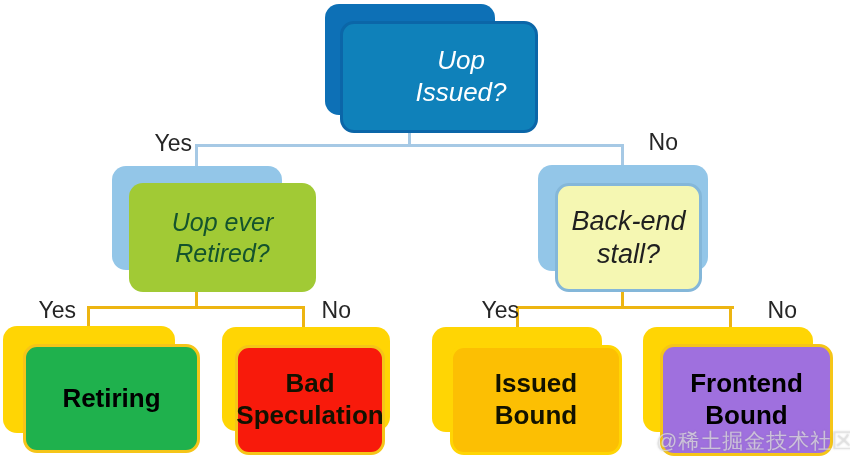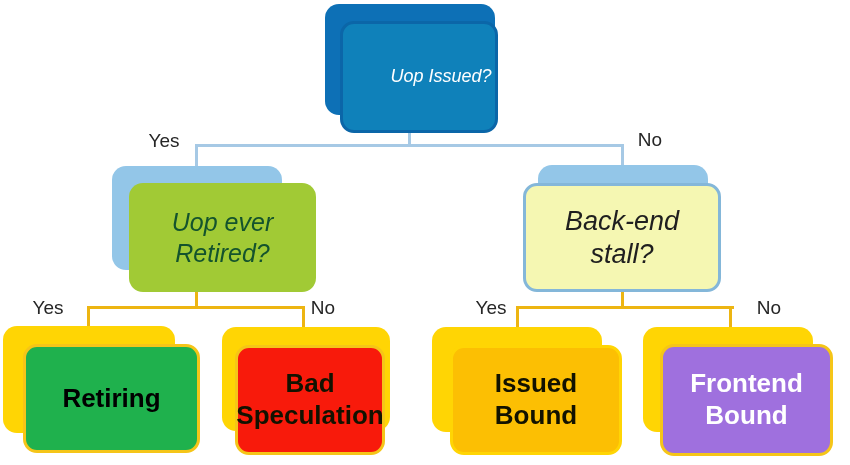--- a/index.html
+++ b/index.html
@@ -10,44 +10,44 @@
   }
   .stage{position:absolute;left:0;top:0;width:850px;height:465px;}
 
   
   .card{position:absolute;border-radius:14px;box-sizing:border-box;}
   .front{display:flex;align-items:center;justify-content:center;text-align:center;}
   .front .lbl{display:inline-block;line-height:1.22;}
 
   
   .root-back {left:325px;top:4px;  width:170px;height:111px;background:#0d70b6;}
-  .root-front{left:340px;top:21px; width:158px;height:112px;background:#0f81ba;border:3px solid #0b66a8;
-              color:#ffffff;font-style:italic;font-size:18px;font-weight:500;padding-left:44px;}
+  .root-front{left:340px;top:21px; width:198px;height:112px;background:#0f81ba;border:3px solid #0b66a8;
+              color:#ffffff;font-style:italic;font-size:26px;font-weight:500;padding-left:44px;}
   .root-front .lbl{max-width:120px;}
 
   
   .midl-back {left:112px;top:166px;width:170px;height:104px;background:#93c6e8;}
   .midl-front{left:129px;top:183px;width:187px;height:109px;background:#a1ca35;
               color:#14532d;font-style:italic;font-size:25px;font-weight:500;}
   .midl-front .lbl{max-width:152px;}
   .midr-back {left:538px;top:165px;width:170px;height:106px;background:#93c6e8;}
-  .midr-front{left:523px;top:183px;width:198px;height:109px;background:#f5f7b2;border:3px solid #84b7d9;
+  .midr-front{left:555px;top:183px;width:147px;height:109px;background:#f5f7b2;border:3px solid #84b7d9;
               color:#1f1f1f;font-style:italic;font-size:27px;font-weight:500;}
   .midr-front .lbl{max-width:152px;}
 
   
   .leaf-back{background:#ffd504;}
   .l1-back {left:3px;  top:326px;width:172px;height:107px;}
   .l1-front{left:23px; top:344px;width:177px;height:109px;background:#1fb14d;border:3px solid #f5c518;color:#000000;}
   .l2-back {left:222px;top:327px;width:168px;height:104px;}
   .l2-front{left:235px;top:345px;width:150px;height:110px;background:#f81a0b;border:3px solid #f5c518;color:#121200;}
   .l3-back {left:432px;top:327px;width:170px;height:105px;}
   .l3-front{left:450px;top:345px;width:172px;height:110px;background:#fcbf03;border:3px solid #ffd504;color:#121200;}
   .l4-back {left:643px;top:327px;width:170px;height:105px;}
-  .l4-front{left:660px;top:344px;width:173px;height:112px;background:#9f70de;border:3px solid #f5c518;color:#ffffff;}
+  .l4-front{left:660px;top:344px;width:173px;height:112px;background:#9f70de;border:3px solid #f5c518;color:#000000;}
   .leaf-front{font-size:26px;font-weight:bold;}
   .leaf-front .lbl{max-width:160px;}
 
   
   .seg{position:absolute;}
   .blue{background:#a6c9e5;}
   .gold{background:#edb512;}
   .b-stem      {left:408px;top:131px;width:3px;height:16px;}
   .b-horiz     {left:195px;top:144px;width:429px;height:3px;}
   .b-drop-left {left:195px;top:144px;width:3px;height:24px;}
@@ -55,21 +55,21 @@
   .gl-stem     {left:195px;top:290px;width:3px;height:19px;}
   .gl-horiz    {left:87px; top:306px;width:218px;height:3px;}
   .gl-drop-l   {left:87px; top:306px;width:3px;height:22px;}
   .gl-drop-r   {left:302px;top:306px;width:3px;height:23px;}
   .gr-stem     {left:621px;top:290px;width:3px;height:19px;}
   .gr-horiz    {left:516px;top:306px;width:218px;height:3px;}
   .gr-drop-l   {left:516px;top:306px;width:3px;height:23px;}
   .gr-drop-r   {left:729px;top:306px;width:3px;height:23px;}
 
   
-  .branch-label{position:absolute;width:56px;text-align:center;font-size:19px;color:#262626;}
+  .branch-label{position:absolute;width:56px;text-align:right;font-size:23px;color:#262626;}
   .l1-yes{left:136px;top:130px;}
   .l1-no {left:622px;top:129px;}
   .l2l-yes{left:20px;top:297px;}
   .l2l-no {left:295px;top:297px;}
   .l2r-yes{left:463px;top:297px;}
   .l2r-no {left:741px;top:297px;}
 
   
   .watermark{
     position:absolute;left:656px;top:427px;width:192px;text-align:center;
@@ -132,14 +132,15 @@
     <span class="lbl">Frontend Bound</span>
   </div>
 
   <div class="branch-label l1-yes">Yes</div>
   <div class="branch-label l1-no">No</div>
   <div class="branch-label l2l-yes">Yes</div>
   <div class="branch-label l2l-no">No</div>
   <div class="branch-label l2r-yes">Yes</div>
   <div class="branch-label l2r-no">No</div>
 
+  <div class="watermark">@稀土掘金技术社区</div>
 
 </div>
 
 </body></html>

